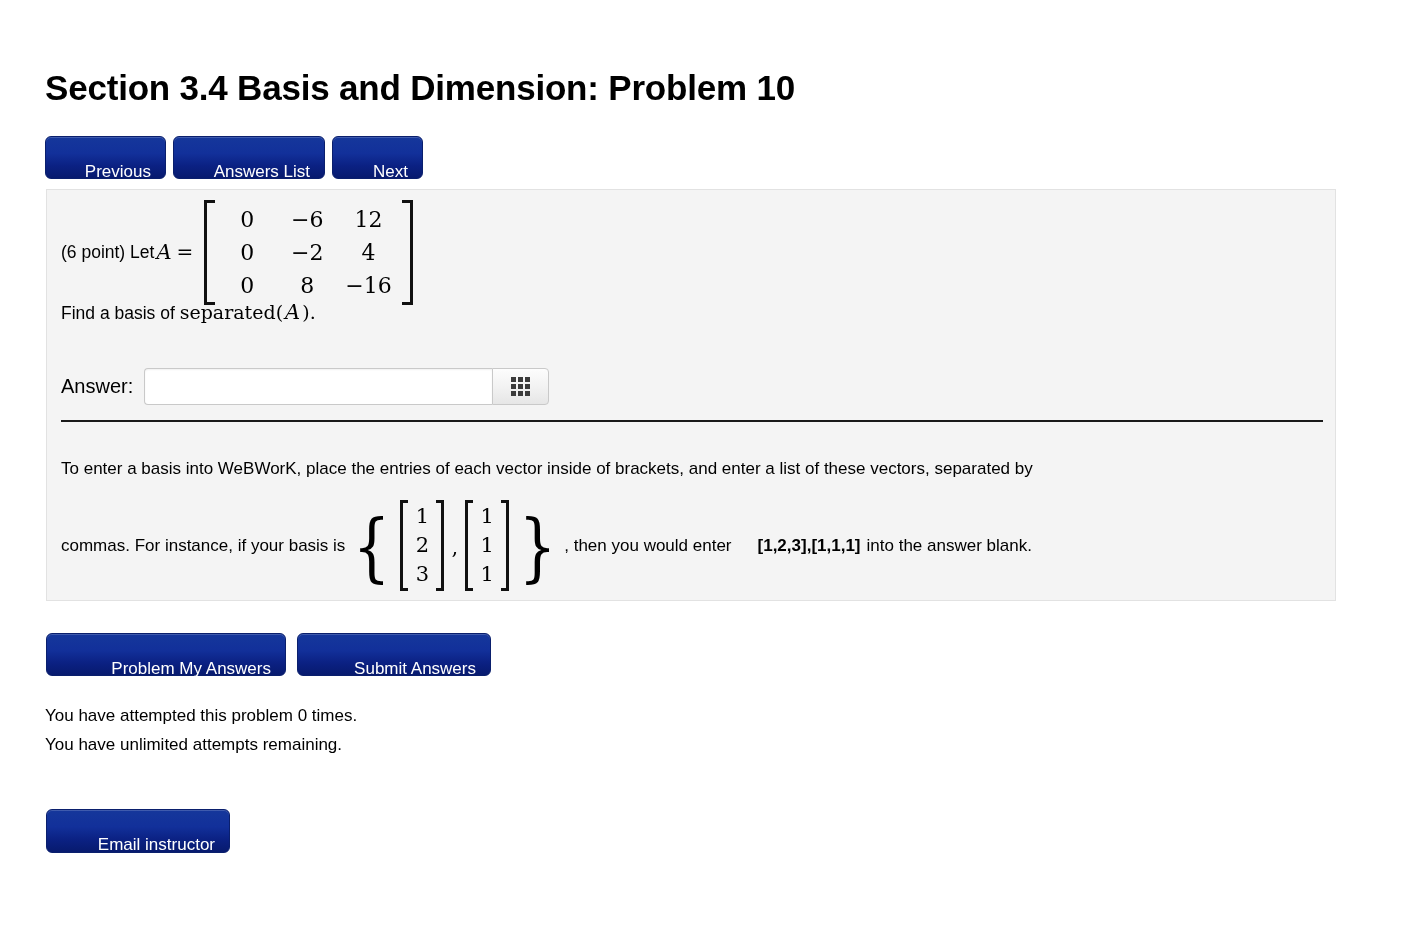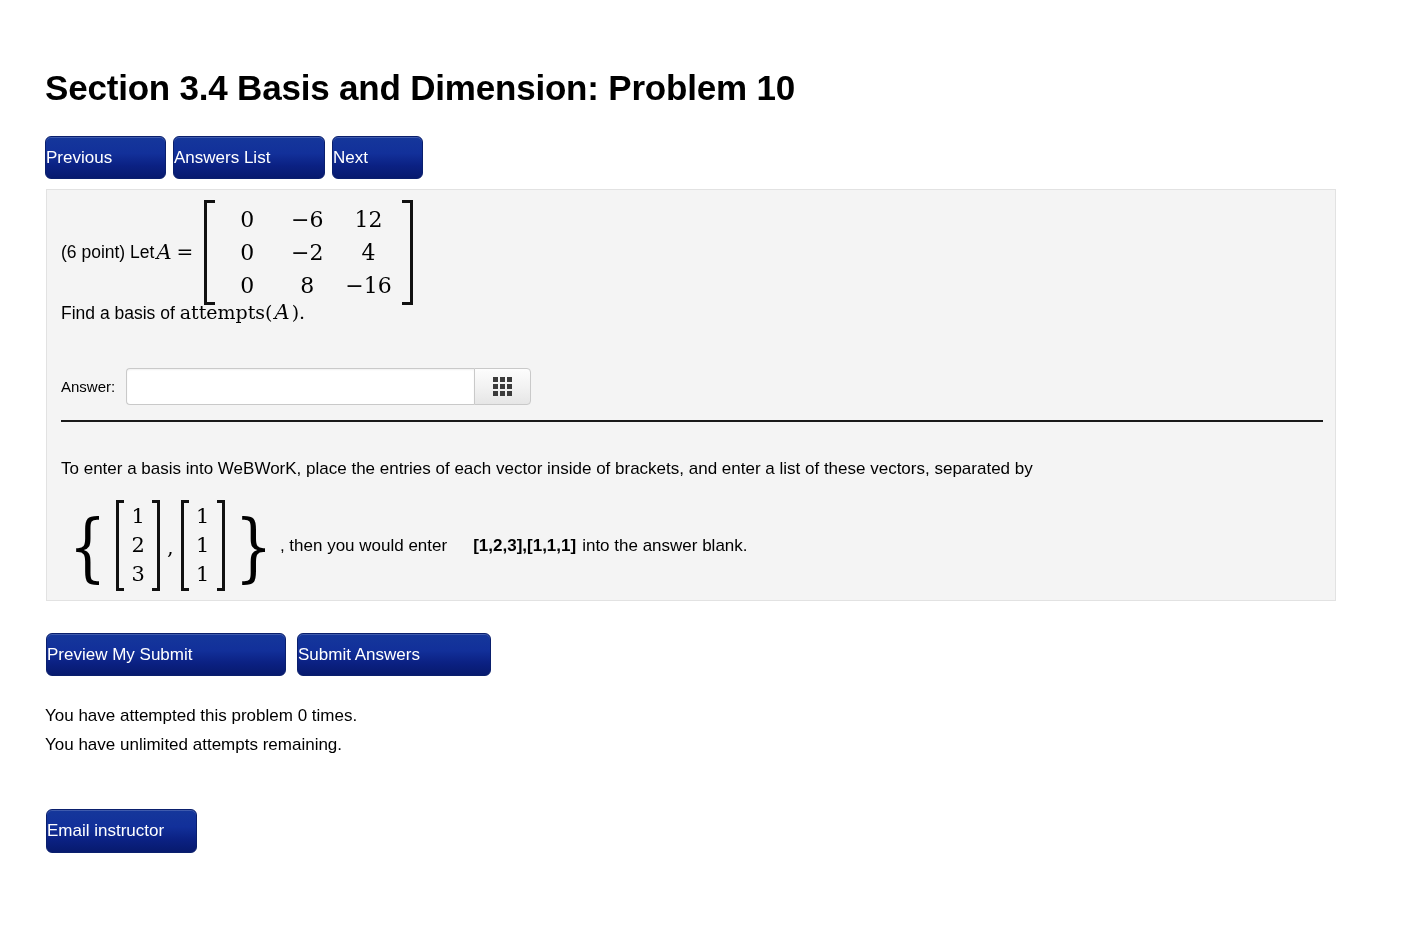--- a/index.html
+++ b/index.html
@@ -36,25 +36,25 @@
   
   .btn {
     display: inline-block;
     box-sizing: border-box;
     background: linear-gradient(to bottom, #15379b 0%, #12309a 40%, #0b2183 70%, #071a6e 100%);
     border: 1px solid #0a1f6d;
     border-radius: 6px;
     color: #ffffff;
     font-family: "Liberation Sans", sans-serif;
     font-size: 17px;
-    text-align: left;
+    text-align: right;
     cursor: pointer;
     text-decoration: none;
     box-shadow: inset 0 1px 0 rgba(255,255,255,0.18);
-    padding: 0;
+    padding: 14px;
   }
   .nav-row {
     position: absolute;
     left: 45px;
     top: 136px;
     height: 44px;
     display: flex;
     gap: 7px;
     align-items: flex-start;
   }
@@ -149,21 +149,21 @@
 
   
   .answer-row {
     position: absolute;
     left: 14px;
     top: 178px;
     display: flex;
     align-items: center;
   }
   .answer-label {
-    font-size: 15px;
+    font-size: 20px;
     margin-right: 11px;
   }
   .input-group {
     display: flex;
     align-items: stretch;
     height: 37px;
   }
   .answer-input {
     width: 348px;
     height: 37px;
@@ -290,21 +290,21 @@
     line-height: 29px;
   }
 
   
   .email-row {
     position: absolute;
     left: 46px;
     top: 809px;
   }
   .email-row .btn {
-    width: 151px;
+    width: 184px;
     height: 44px;
     line-height: 42px;
   }
 </style>
 </head>
 <body>
 
 <div class="page">
 
   <h1 class="page-title">Section 3.4 Basis and Dimension: Problem 10</h1>
@@ -333,21 +333,21 @@
             <span>4</span>
             <span>0</span>
             <span>8</span>
             <span>−16</span>
           </span>
           <span class="brk brk-r"></span>
         </span>
       </div>
       <div class="find-line">
         <span>Find a basis of</span>
-        <span class="nullspace">attempts</span><span class="nullspace">(</span><span class="mi">A</span><span class="nullspace">).</span>
+        <span class="nullspace">separated</span><span class="nullspace">(</span><span class="mi">A</span><span class="nullspace">).</span>
       </div>
     </div>
 
     <div class="answer-row">
       <span class="answer-label">Answer:</span>
       <span class="input-group">
         <input class="answer-input" type="text" value="" style="">
         <span class="keypad-btn">
           <span class="keypad-grid">
             <i></i>
@@ -362,20 +362,21 @@
           </span>
         </span>
       </span>
     </div>
 
     <div class="divider"></div>
 
     <div class="hint">
       <div class="hint-l1">To enter a basis into WeBWorK, place the entries of each vector inside of brackets, and enter a list of these vectors, separated by</div>
       <div class="hint-l2">
+        <span>commas. For instance, if your basis is</span>
         <span class="brace">{</span>
         <span class="vec">
           <span class="brk brk-l"></span>
           <span class="vec-nums">
             <span>1</span><br>
             <span>2</span><br>
             <span>3</span>
           </span>
           <span class="brk brk-r"></span>
         </span>
@@ -392,21 +393,21 @@
         <span class="brace">}</span>
         <span>, then you would enter</span>
         <span class="hint-bold" style="padding:0 6px">[1,2,3],[1,1,1]</span>
         <span>into the answer blank.</span>
       </div>
     </div>
 
   </div>
 
   <div class="action-row">
-    <a class="btn btn-preview">Preview My Submit</a>
+    <a class="btn btn-preview">Problem My Answers</a>
     <a class="btn btn-submit">Submit Answers</a>
   </div>
 
   <div class="status">
     <div>You have attempted this problem 0 times.</div>
     <div>You have unlimited attempts remaining.</div>
   </div>
 
   <div class="email-row">
     <a class="btn">Email instructor</a>

